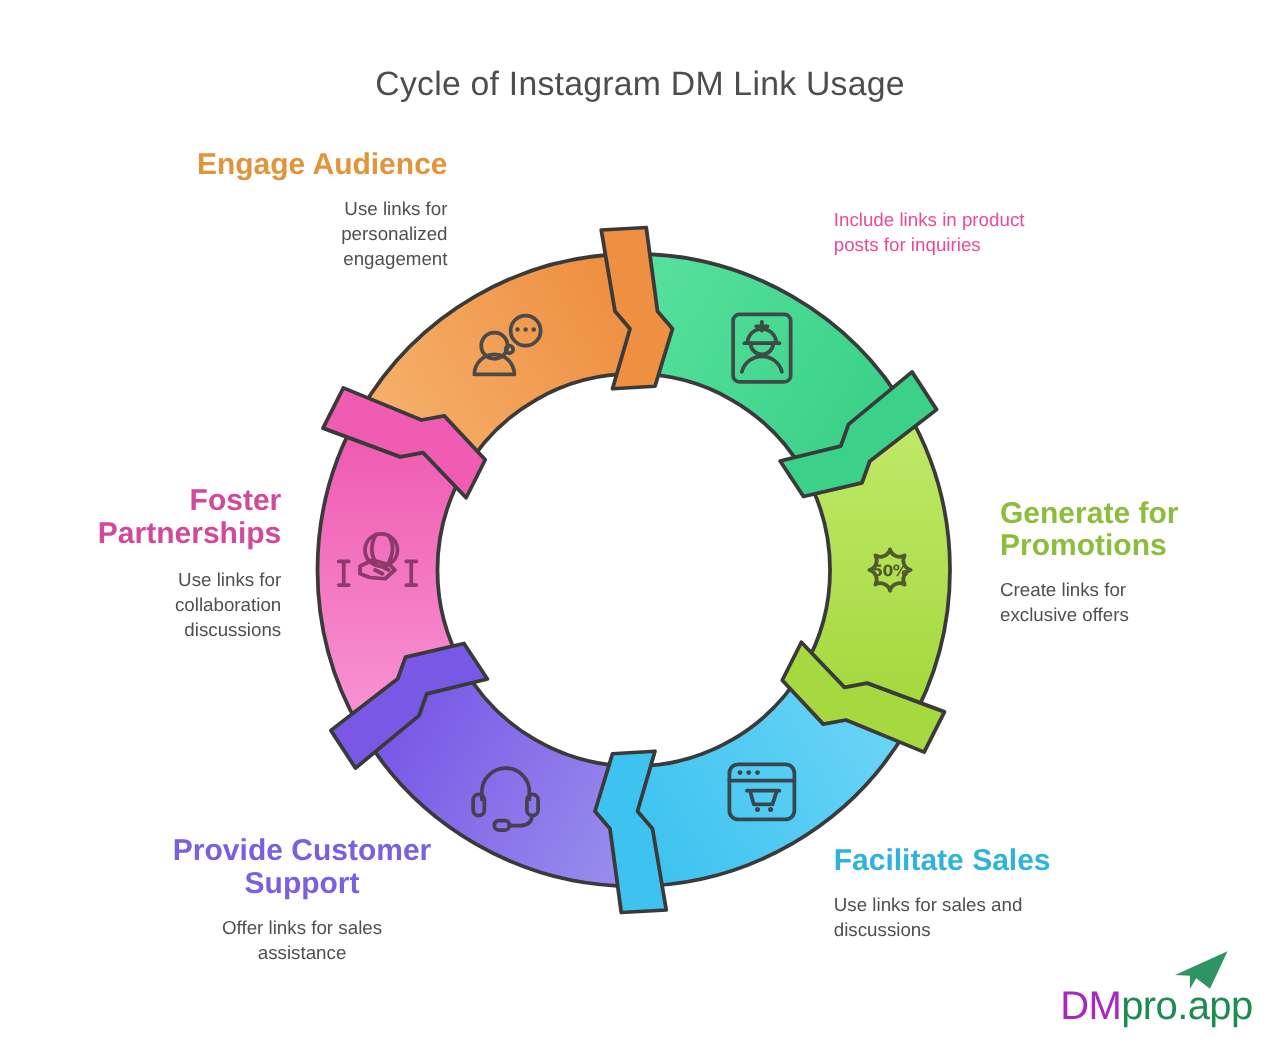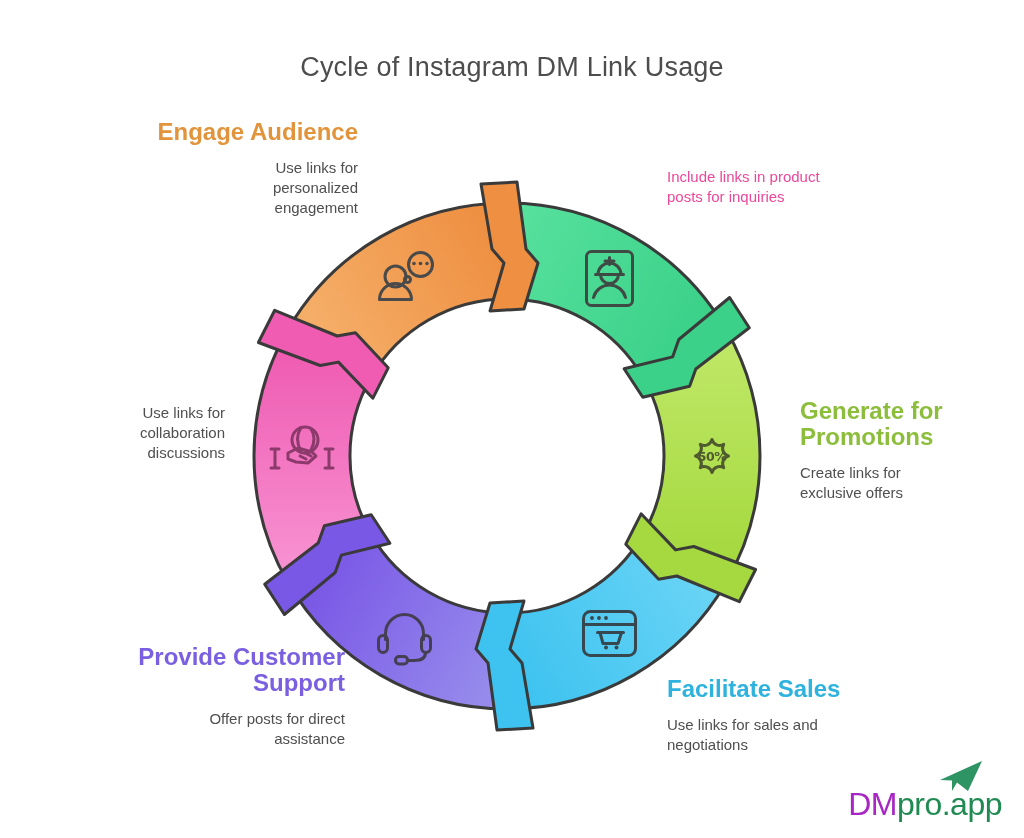--- a/index.html
+++ b/index.html
@@ -16,21 +16,21 @@
   .label h2{
     margin:0;font-size:24px;font-weight:700;line-height:26px;white-space:pre-line;
   }
   .label p{
     margin:13px 0 0;font-size:15px;font-weight:400;line-height:20px;white-space:pre-line;
   }
   .label.engage{right:666px;top:119px;text-align:right;}
   .label.share{left:667px;top:119px;text-align:left;}
   .label.generate{left:800px;top:398px;text-align:left;}
   .label.facilitate{left:667px;top:676px;text-align:left;}
-  .label.support{right:679px;top:644px;text-align:right;}
+  .label.support{right:679px;top:668px;text-align:center;}
   .label.partnerships{right:799px;top:388px;text-align:right;}
   .label.partnerships p{margin-top:15px;}
   #logo{
     position:absolute;right:22px;bottom:16px;width:max-content;
     font-size:32px;font-weight:500;letter-spacing:-0.5px;line-height:36px;
   }
   #logo .plane{position:absolute;top:-26px;right:18px;}
 </style>
 </head>
 <body>
@@ -146,31 +146,33 @@
 <section class="label generate">
   <h2 style="color: rgb(140, 190, 60);">Generate for
 Promotions</h2>
   <p style="color: rgb(79, 79, 79);">Create links for
 exclusive offers</p>
 </section>
 
 <section class="label facilitate">
   <h2 style="color: rgb(47, 179, 222);">Facilitate Sales</h2>
   <p style="color: rgb(79, 79, 79);">Use links for sales and
-negotiations</p>
+discussions</p>
 </section>
 
 <section class="label support">
   <h2 style="color: rgb(122, 96, 224);">Provide Customer
 Support</h2>
-  <p style="color: rgb(79, 79, 79);">Offer posts for direct
+  <p style="color: rgb(79, 79, 79);">Offer links for sales
 assistance</p>
 </section>
 
 <section class="label partnerships">
+  <h2 style="color: rgb(210, 73, 156);">Foster
+Partnerships</h2>
   <p style="color: rgb(79, 79, 79);">Use links for
 collaboration
 discussions</p>
 </section>
 
 <div id="logo">
   <svg class="plane" width="46" height="34" viewBox="0 0 46 34">
     <path id="plane-path" d="M 2 20 L 44 1 L 30 31 L 19 22.5 L 14 31 L 14 20.5 Z" fill="#2E9463"></path>
   </svg>
   <span style="color: rgb(168, 38, 196);">DM</span><span style="color: rgb(31, 139, 82); text-align: center;">pro.app</span>

